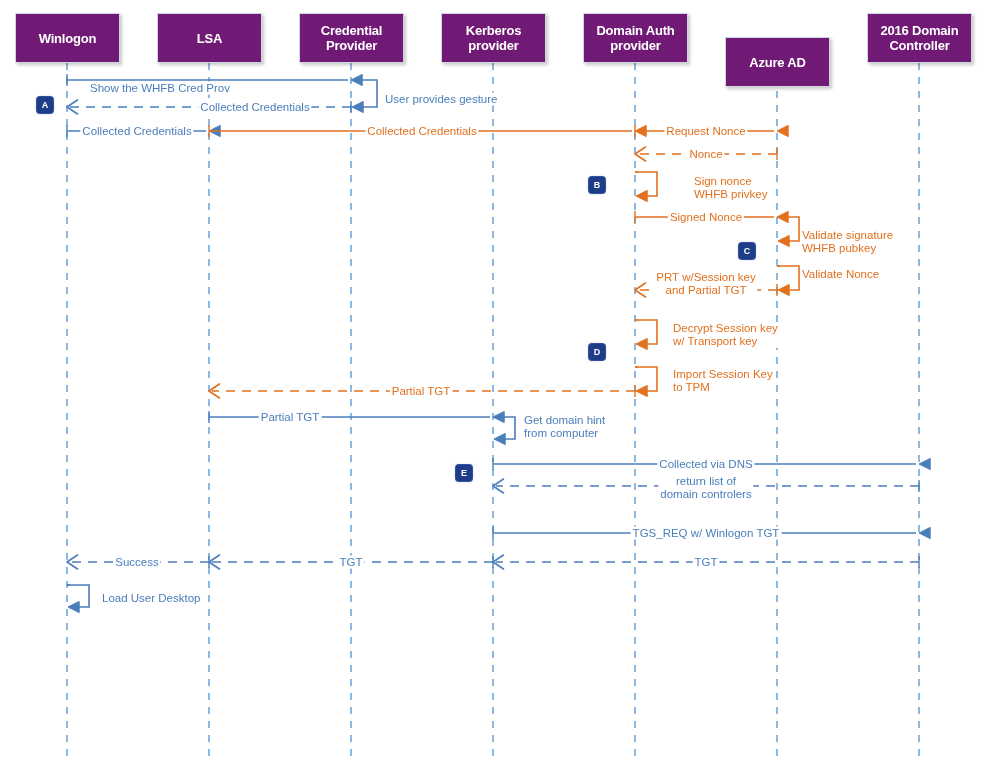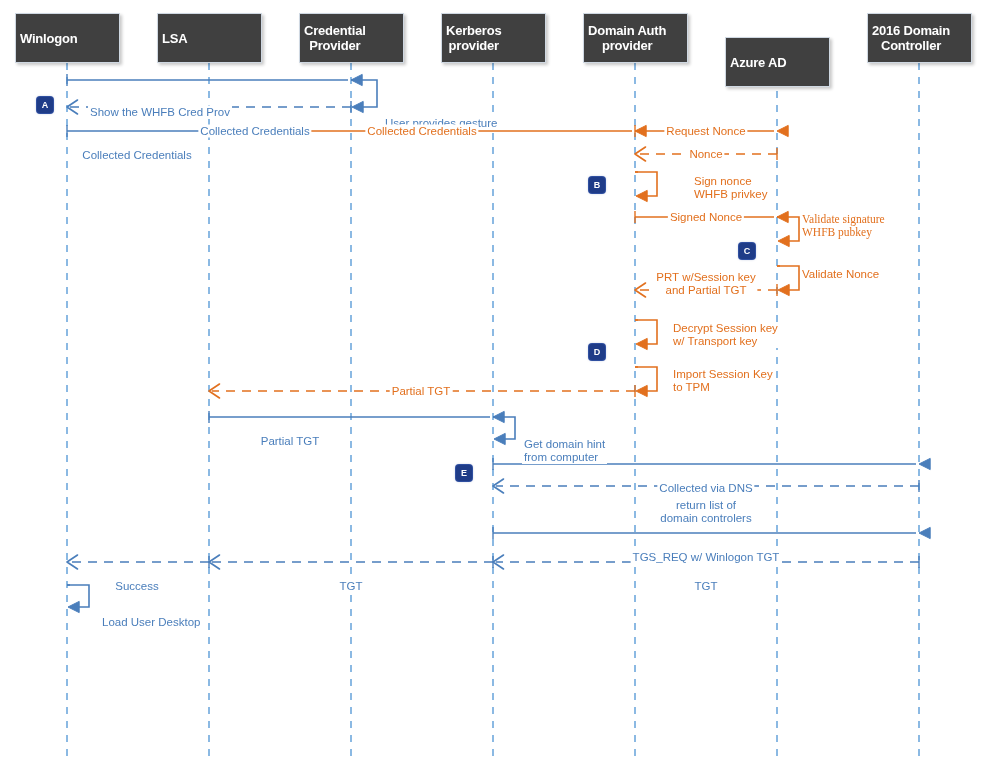--- a/index.html
+++ b/index.html
@@ -20,26 +20,27 @@
   }
   svg.layer {
     position: absolute;
     top: 0;
     left: 0;
     width: 988px;
     height: 763px;
   }
   .actor-box {
     position: absolute;
-    background: #404040;
+    background: #701a75;
     border: 1px solid #cfd8e2;
     box-sizing: border-box;
     box-shadow: 2px 2px 3px rgba(0,0,0,0.22);
     display: flex;
     align-items: center;
+    justify-content: center;
     text-align: center;
   }
   .actor-label {
     color: #ffffff;
     font-weight: bold;
     font-size: 13px;
     line-height: 15px;
     letter-spacing: -0.2px;
     padding: 0 4px;
     white-space: pre-line;
@@ -62,21 +63,21 @@
   .msg-label {
     position: absolute;
     font-size: 11.5px;
     line-height: 13px;
     white-space: pre-line;
     text-align: center;
     transform: translate(-50%, -50%);
     padding: 0 2px;
     background: #ffffff;
   }
-  .msg-label.blue { color: #4A7EBB; margin-top: 24px; }
+  .msg-label.blue { color: #4A7EBB; }
   .msg-label.orange { color: #E2701E; }
   .msg-label.left-anchor {
     transform: translate(0, -50%);
     text-align: left;
   }
 </style>
 </head>
 <body>
 
 <div id="diagram-root">
@@ -240,21 +241,21 @@
       <div class="msg-label blue" style="left: 160px; top: 88px;">Show the WHFB Cred Prov</div>
       <div class="msg-label blue" style="left: 255px; top: 107px;">Collected Credentials</div>
       <div class="msg-label blue left-anchor" style="left: 383px; top: 99px; text-align: right;">User provides gesture</div>
       <div class="msg-label blue" style="left: 137px; top: 131px;">Collected Credentials</div>
       <div class="msg-label orange" style="left: 422px; top: 131px;">Collected Credentials</div>
       <div class="msg-label orange" style="left: 706px; top: 131px;">Request Nonce</div>
       <div class="msg-label orange" style="left: 706px; top: 154px;">Nonce</div>
       <div class="msg-label orange left-anchor" style="left: 692px; top: 188px;">Sign nonce
 WHFB privkey</div>
       <div class="msg-label orange" style="left: 706px; top: 217px;">Signed Nonce</div>
-      <div class="msg-label orange left-anchor" style="left: 800px; top: 226px; font-family: Liberation Serif, serif;">Validate signature
+      <div class="msg-label orange left-anchor" style="left: 800px; top: 242px;">Validate signature
 WHFB pubkey</div>
       <div class="msg-label orange left-anchor" style="left: 800px; top: 274px;">Validate Nonce</div>
       <div class="msg-label orange" style="left: 706px; top: 284px;">PRT w/Session key
 and Partial TGT</div>
       <div class="msg-label orange left-anchor" style="left: 671px; top: 335px;">Decrypt Session key
 w/ Transport key</div>
       <div class="msg-label orange left-anchor" style="left: 671px; top: 381px;">Import Session Key
 to TPM</div>
       <div class="msg-label orange" style="left: 421px; top: 391px;">Partial TGT</div>
       <div class="msg-label blue" style="left: 290px; top: 417px;">Partial TGT</div>

